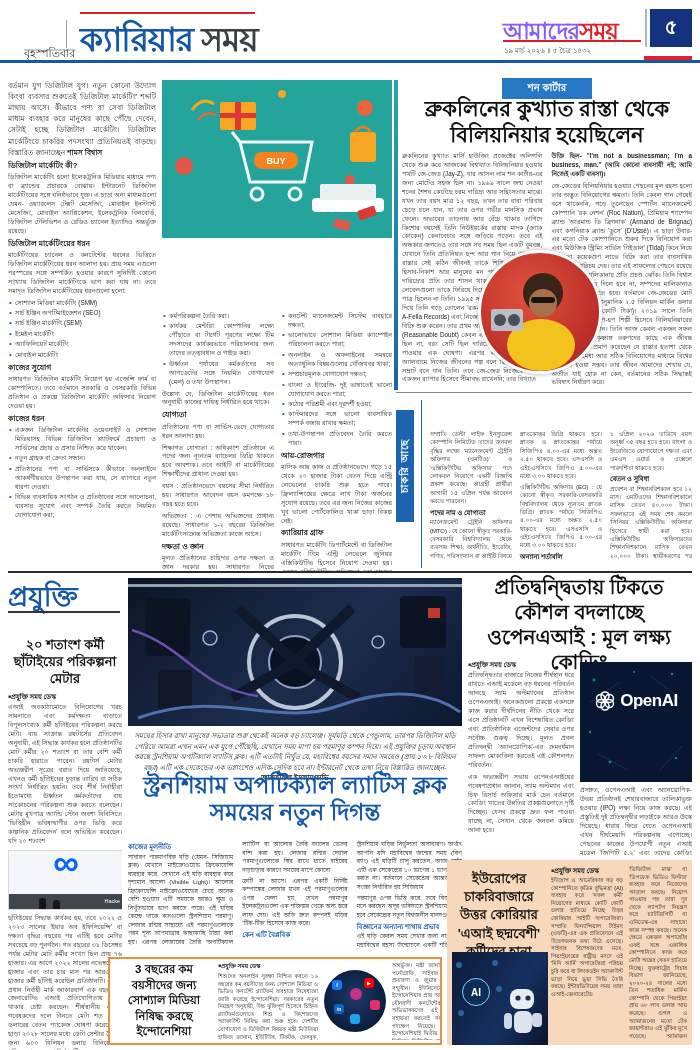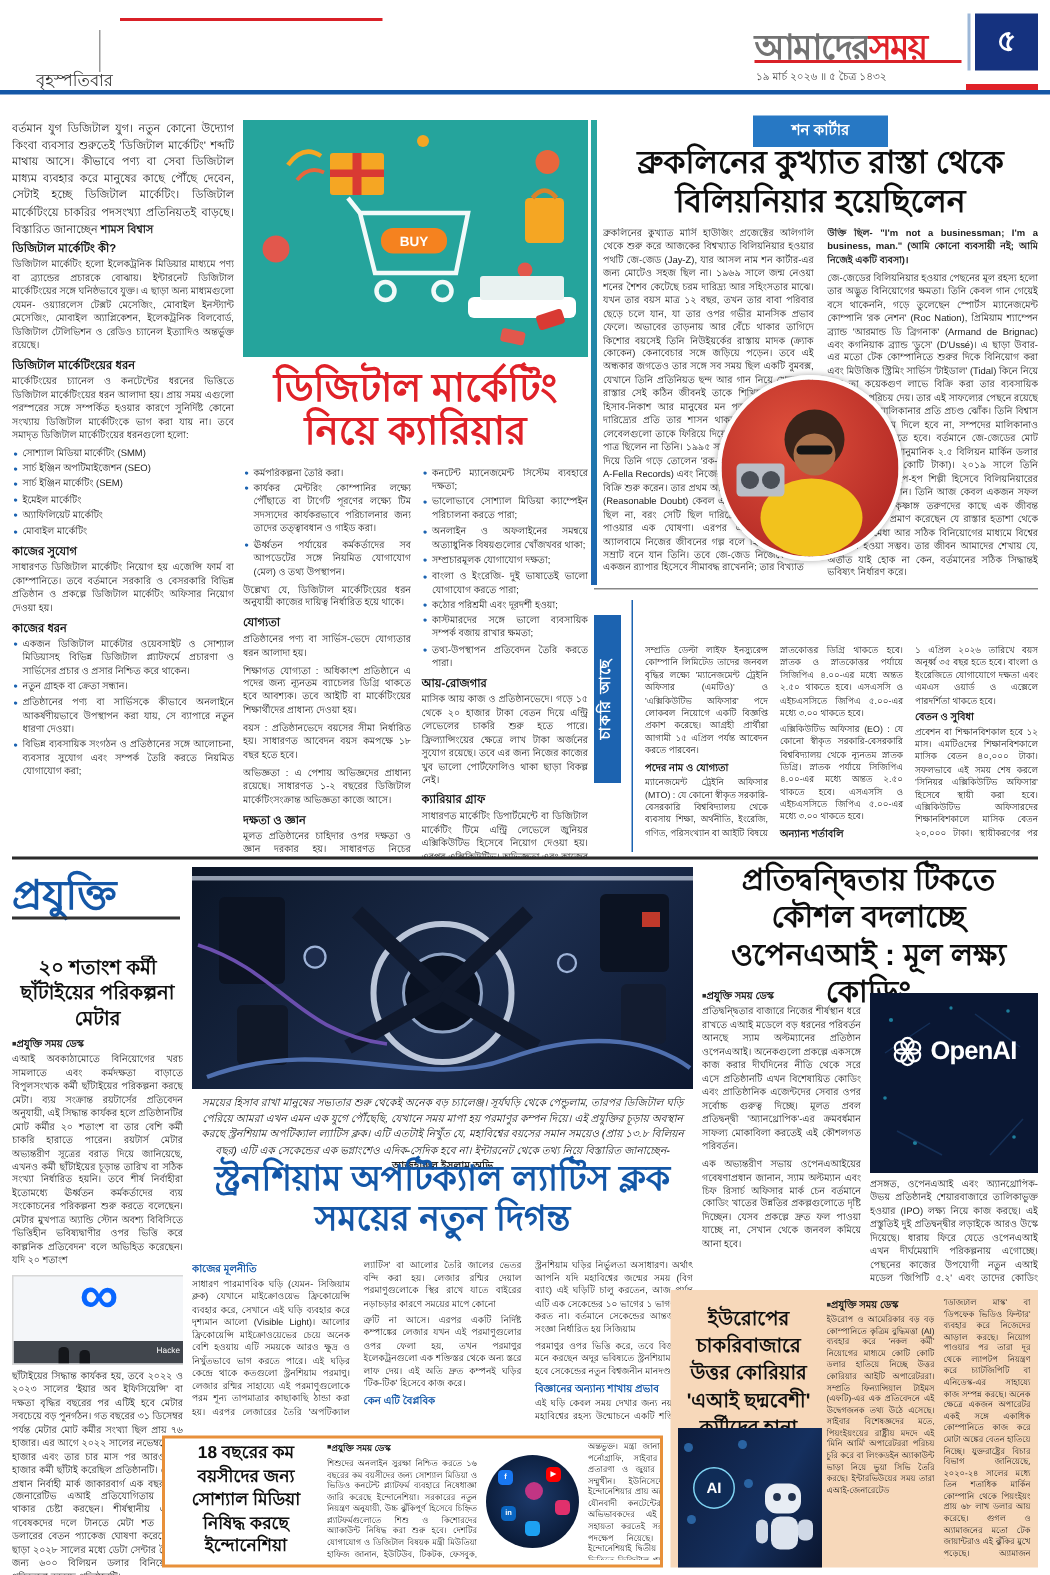--- a/index.html
+++ b/index.html
@@ -7,21 +7,21 @@
         font-family:"Liberation Sans","DejaVu Sans",sans-serif;color:#1c1c1c;overflow:hidden;}
   .abs{position:absolute;}
   
   .hdr-day{left:24px;top:45px;font-size:11px;color:#333;}
   .hdr-sep{left:66px;top:20px;width:1px;height:28px;background:#9a9a9a;}
   .hdr-redline{left:80px;top:12px;width:175px;height:2px;background:#d92027;}
   .hdr-title{left:80px;top:14px;font-size:33px;font-weight:800;letter-spacing:-1px;}
   .hdr-title .t1{color:#1457a7;}
   .hdr-title .t2{color:#3c4043;}
   .brand{left:503px;top:13px;font-size:23px;font-weight:800;letter-spacing:-1px;}
-  .brand .b1{color:#737373;}
+  .brand .b1{color:#8b5cf6;}
   .brand .b2{color:#e02128;}
   .brand-underline{left:503px;top:40px;width:138px;height:2px;background:#d92027;}
   .hdr-date{left:504px;top:45px;font-size:7px;color:#444;}
   .badge-gap{left:645px;top:9px;width:2px;height:38px;background:#9db8d8;}
   .page-badge{left:650px;top:9px;width:42px;height:38px;background:#15327f;color:#fff;
               font-size:20px;font-weight:700;display:flex;align-items:center;justify-content:center;}
   .hdr-rule{left:0;top:60px;width:700px;height:3px;background:#1457a7;}
   .hdr-redbar{left:644px;top:56px;width:48px;height:4px;background:#e02128;}
   
   .body-txt{font-size:6.3px;line-height:1.42;text-align:justify;color:#222;}
@@ -124,20 +124,23 @@
   .ai-dot{position:absolute;width:6px;height:6px;border-radius:50%;background:#2f6fb0;opacity:.85;}
 </style>
 </head>
 <body>
 
 <div class="page">
 
   <div class="abs hdr-day">বৃহস্পতিবার</div>
   <div class="abs hdr-sep"></div>
   <div class="abs hdr-redline"></div>
+  <div class="abs hdr-title">
+    <span class="t1">ক্যারিয়ার</span><span class="t2"> সময়</span>
+  </div>
   <div class="abs brand">
     <span class="b1">আমাদের</span><span class="b2">সময়</span>
   </div>
   <div class="abs brand-underline"></div>
   <div class="abs hdr-date">১৯ মার্চ ২০২৬ ॥ ৫ চৈত্র ১৪৩২</div>
   <div class="abs badge-gap"></div>
   <div class="abs page-badge">৫</div>
   <div class="abs hdr-redbar"></div>
   <div class="abs hdr-rule"></div>
 
@@ -188,21 +191,20 @@
       </g>
       <rect x="92" y="72" width="44" height="17" rx="8" fill="#f5821f"></rect>
       <text x="114" y="84" text-anchor="middle" font-size="9" font-weight="bold" fill="#ffffff" font-family="Liberation Sans, sans-serif">BUY</text>
       <rect x="188" y="52" width="26" height="30" rx="3" fill="#f5a623"></rect>
       <path d="M193 52 q8 -10 16 0" stroke="#d9822b" stroke-width="3" fill="none"></path>
       <rect x="196" y="128" width="18" height="10" rx="2" transform="rotate(-18 205 133)" fill="#d93a33"></rect>
       <rect x="172" y="140" width="16" height="9" rx="2" transform="rotate(12 180 144)" fill="#e2574c"></rect>
     </svg>
   </div>
 
-  <div class="abs dm-head">ডিজিটাল মার্কেটিং নিয়ে ক্যারিয়ার</div>
 
   <div class="abs dm-col-mid body-txt">
     <ul class="blts">
       <li>কর্মপরিকল্পনা তৈরি করা।</li>
       <li>কার্যকর মেন্টরিং কোম্পানির লক্ষ্যে পৌঁছাতে বা টার্গেট পূরণের লক্ষ্যে টিম সদস্যদের কার্যকরভাবে পরিচালনার জন্য তাদের তত্ত্বাবধান ও গাইড করা।</li>
       <li>ঊর্ধ্বতন পর্যায়ের কর্মকর্তাদের সব আপডেটের সঙ্গে নিয়মিত যোগাযোগ (মেল) ও তথ্য উপস্থাপন।</li>
     </ul>
     <p>উল্লেখ্য যে, ডিজিটাল মার্কেটিংয়ের ধরন অনুযায়ী কাজের দায়িত্ব নির্ধারিত হয়ে থাকে।</p>
     <div class="sub-h">যোগ্যতা</div>
     <p>প্রতিষ্ঠানের পণ্য বা সার্ভিস-ভেদে যোগ্যতার ধরন আলাদা হয়।</p>
@@ -320,21 +322,21 @@
     <p>সাধারণ পারমাণবিক ঘড়ি (যেমন- সিজিয়াম ক্লক) যেখানে মাইক্রোওয়েভ ফ্রিকোয়েন্সি ব্যবহার করে, সেখানে এই ঘড়ি ব্যবহার করে দৃশ্যমান আলো (Visible Light)। আলোর ফ্রিকোয়েন্সি মাইক্রোওয়েভের চেয়ে অনেক বেশি হওয়ায় এটি সময়কে আরও ক্ষুদ্র ও নিখুঁতভাবে ভাগ করতে পারে। এই ঘড়ির কেন্দ্রে থাকে কতগুলো স্ট্রনশিয়াম পরমাণু। লেজার রশ্মির সাহায্যে এই পরমাণুগুলোকে পরম শূন্য তাপমাত্রার কাছাকাছি ঠান্ডা করা হয়। এরপর লেজারের তৈরি 'অপটিক্যাল ল্যাটিস' বা আলোর তৈরি জালের ভেতর বন্দি করা হয়। লেজার রশ্মির দেয়াল পরমাণুগুলোকে স্থির রাখে যাতে বাইরের নড়াচড়ার কারণে সময়ের মাপে কোনো</p>
     <p>ত্রুটি না আসে। এরপর একটি নির্দিষ্ট কম্পাঙ্কের লেজার যখন এই পরমাণুগুলোর ওপর ফেলা হয়, তখন পরমাণুর ইলেকট্রনগুলো এক শক্তিস্তর থেকে অন্য স্তরে লাফ দেয়। এই অতি দ্রুত কম্পনই ঘড়ির 'টিক-টিক' হিসেবে কাজ করে।</p>
     <div class="sub-h blue">কেন এটি বৈপ্লবিক</div>
     <p>স্ট্রনশিয়াম ঘড়ির নির্ভুলতা অসাধারণ। অর্থাৎ আপনি যদি মহাবিশ্বের জন্মের সময় (বিগ ব্যাং) এই ঘড়িটি চালু করতেন, আজ পর্যন্ত এটি এক সেকেন্ডের ১০ ভাগের ১ ভাগও ভুল করত না। বর্তমানে সেকেন্ডের আন্তর্জাতিক সংজ্ঞা নির্ধারিত হয় সিজিয়াম</p>
     <p>পরমাণুর ওপর ভিত্তি করে, তবে বিজ্ঞানীরা মনে করছেন অদূর ভবিষ্যতে স্ট্রনশিয়াম ঘড়িই হবে সেকেন্ডের নতুন বিশ্বজনীন মানদণ্ড।</p>
     <div class="sub-h blue">বিজ্ঞানের অন্যান্য শাখায় প্রভাব</div>
     <p>এই ঘড়ি কেবল সময় দেখার জন্য নয়, এটি মহাবিশ্বের রহস্য উন্মোচনে একটি শক্তিশালী হাতিয়ার। আইনস্টাইনের আপেক্ষিকতা তত্ত্ব অনুযায়ী, উচ্চতা বাড়লে সময় দ্রুত চলে। এই ঘড়ি এতটাই সূক্ষ্ম যে, কয়েক সেন্টিমিটার উচ্চতার পার্থক্যে সময়ের যে অতি সামান্য পরিবর্তন হয়, তা-ও এটি মেপে ফেলতে পারে। এ ছাড়া মহাকাশে ডার্ক ম্যাটারের উপস্থিতি শনাক্ত করতে এবং পৃথিবীর মহাকর্ষীয় ক্ষেত্রের নিখুঁত মানচিত্র তৈরিতে এই প্রযুক্তি বৈপ্লবিক পরিবর্তন আনবে।</p>
   </div>
 
   <div class="abs ind-box">
-    <div class="ind-head">18 বছরের কম বয়সীদের জন্য সোশ্যাল মিডিয়া নিষিদ্ধ করছে ইন্দোনেশিয়া</div>
+    <div class="ind-head">3 বছরের কম বয়সীদের জন্য সোশ্যাল মিডিয়া নিষিদ্ধ করছে ইন্দোনেশিয়া</div>
     <div class="ind-col">
       <div class="byline">প্রযুক্তি সময় ডেস্ক</div>
       <span>শিশুদের অনলাইন সুরক্ষা নিশ্চিত করতে ১৬ বছরের কম বয়সীদের জন্য সোশ্যাল মিডিয়া ও ভিডিও কনটেন্ট প্ল্যাটফর্ম ব্যবহারে নিষেধাজ্ঞা জারি করেছে ইন্দোনেশিয়া। সরকারের নতুন নিয়ন্ত্রণ অনুযায়ী, উচ্চ ঝুঁকিপূর্ণ হিসেবে চিহ্নিত প্ল্যাটফর্মগুলোতে শিশু ও কিশোরদের অ্যাকাউন্ট নিষিদ্ধ করা শুরু হবে। দেশটির যোগাযোগ ও ডিজিটাল বিষয়ক মন্ত্রী মিউতিয়া হাফিজ জানান, ইউটিউব, টিকটক, ফেসবুক, ইনস্টাগ্রাম ও</span>
     </div>
     <div class="soc-img">
       <span class="soc-dot" style="left:8px;top:10px;width:10px;height:10px;background:#1877f2;">f</span>
       <span class="soc-dot" style="left:40px;top:8px;width:10px;height:10px;background:#ff0000;">▶</span>
       <span class="soc-dot" style="left:46px;top:30px;width:10px;height:10px;background:#e1306c;"></span>
       <span class="soc-dot" style="left:10px;top:34px;width:10px;height:10px;background:#0a66c2;">in</span>
       <span class="soc-dot" style="left:26px;top:44px;width:10px;height:10px;background:#1da1f2;"></span>

